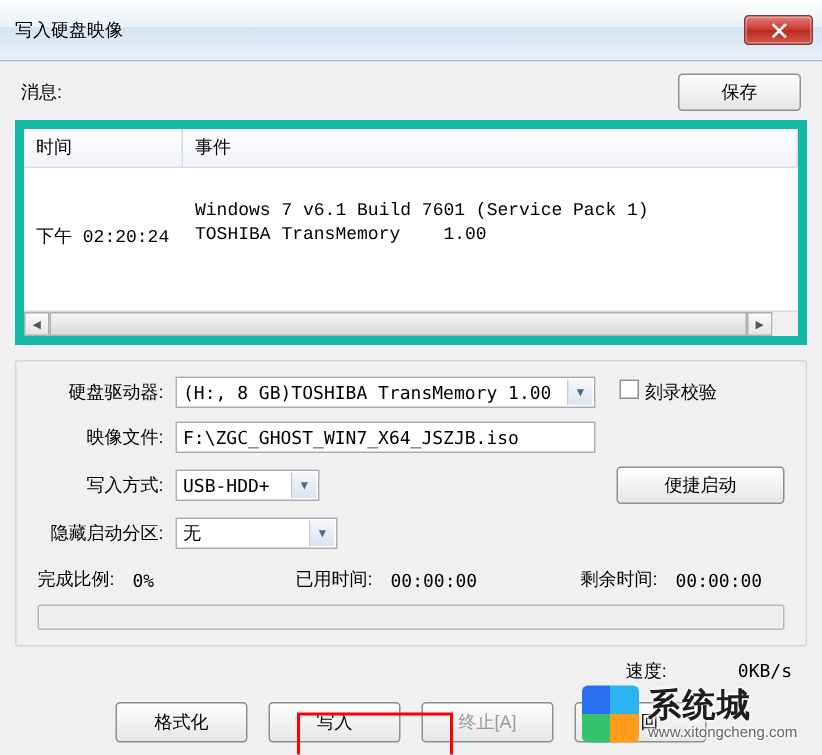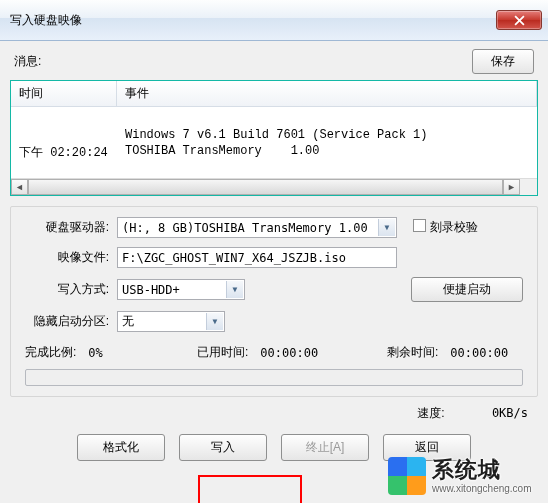--- a/index.html
+++ b/index.html
@@ -40,29 +40,29 @@
     position: relative;
   }
   .row-top {
     display: flex; justify-content: space-between; align-items: center;
     padding: 2px 4px 6px 4px;
   }
   .btn {
     background: linear-gradient(to bottom,#fefefe,#e6e6e6);
     border: 1px solid #8e8f8f;
     border-radius: 3px;
-    padding: 3px 18px;
+    padding: 3px 28px;
     font-size: 12px;
     font-family: inherit;
     cursor: pointer;
   }
   .log-panel {
-    border: 1px solid #14b8a6;
+    border: 6px solid #14b8a6;
     background: #fff;
-    height: 116px;
+    height: 150px;
     position: relative;
     display: flex; flex-direction: column;
   }
   .log-head {
     display: flex;
     background: linear-gradient(to bottom,#fff,#f0f3f7);
     border-bottom: 1px solid #d6dde6;
     font-size: 12px;
   }
   .log-head .col {
@@ -132,21 +132,21 @@
   .dropdown .dd-arrow {
     position: absolute; right: 1px; top: 1px; bottom: 1px;
     width: 17px;
     background: linear-gradient(to bottom,#f6f8fb,#dbe4ef);
     border-left: 1px solid #c3cddb;
     display: flex; align-items: center; justify-content: center;
     font-size: 8px; color: #4a6a8a;
   }
   .dd1 { width: 280px; }
   .textbox { width: 280px; font-family: "SimSun",monospace; }
-  .dd2 { width: 128px; }
+  .dd2 { width: 96px; }
   .dd3 { width: 108px; }
   .checkbox-wrap { display: flex; align-items: flex-start; gap: 4px; margin-left: 10px; }
   .checkbox {
     width: 13px; height: 13px; border: 1px solid #8e8f8f; background: #fff;
   }
   .progress-row {
     display: flex; align-items: center;
     margin-top: 4px;
     font-size: 12px;
     gap: 0;

